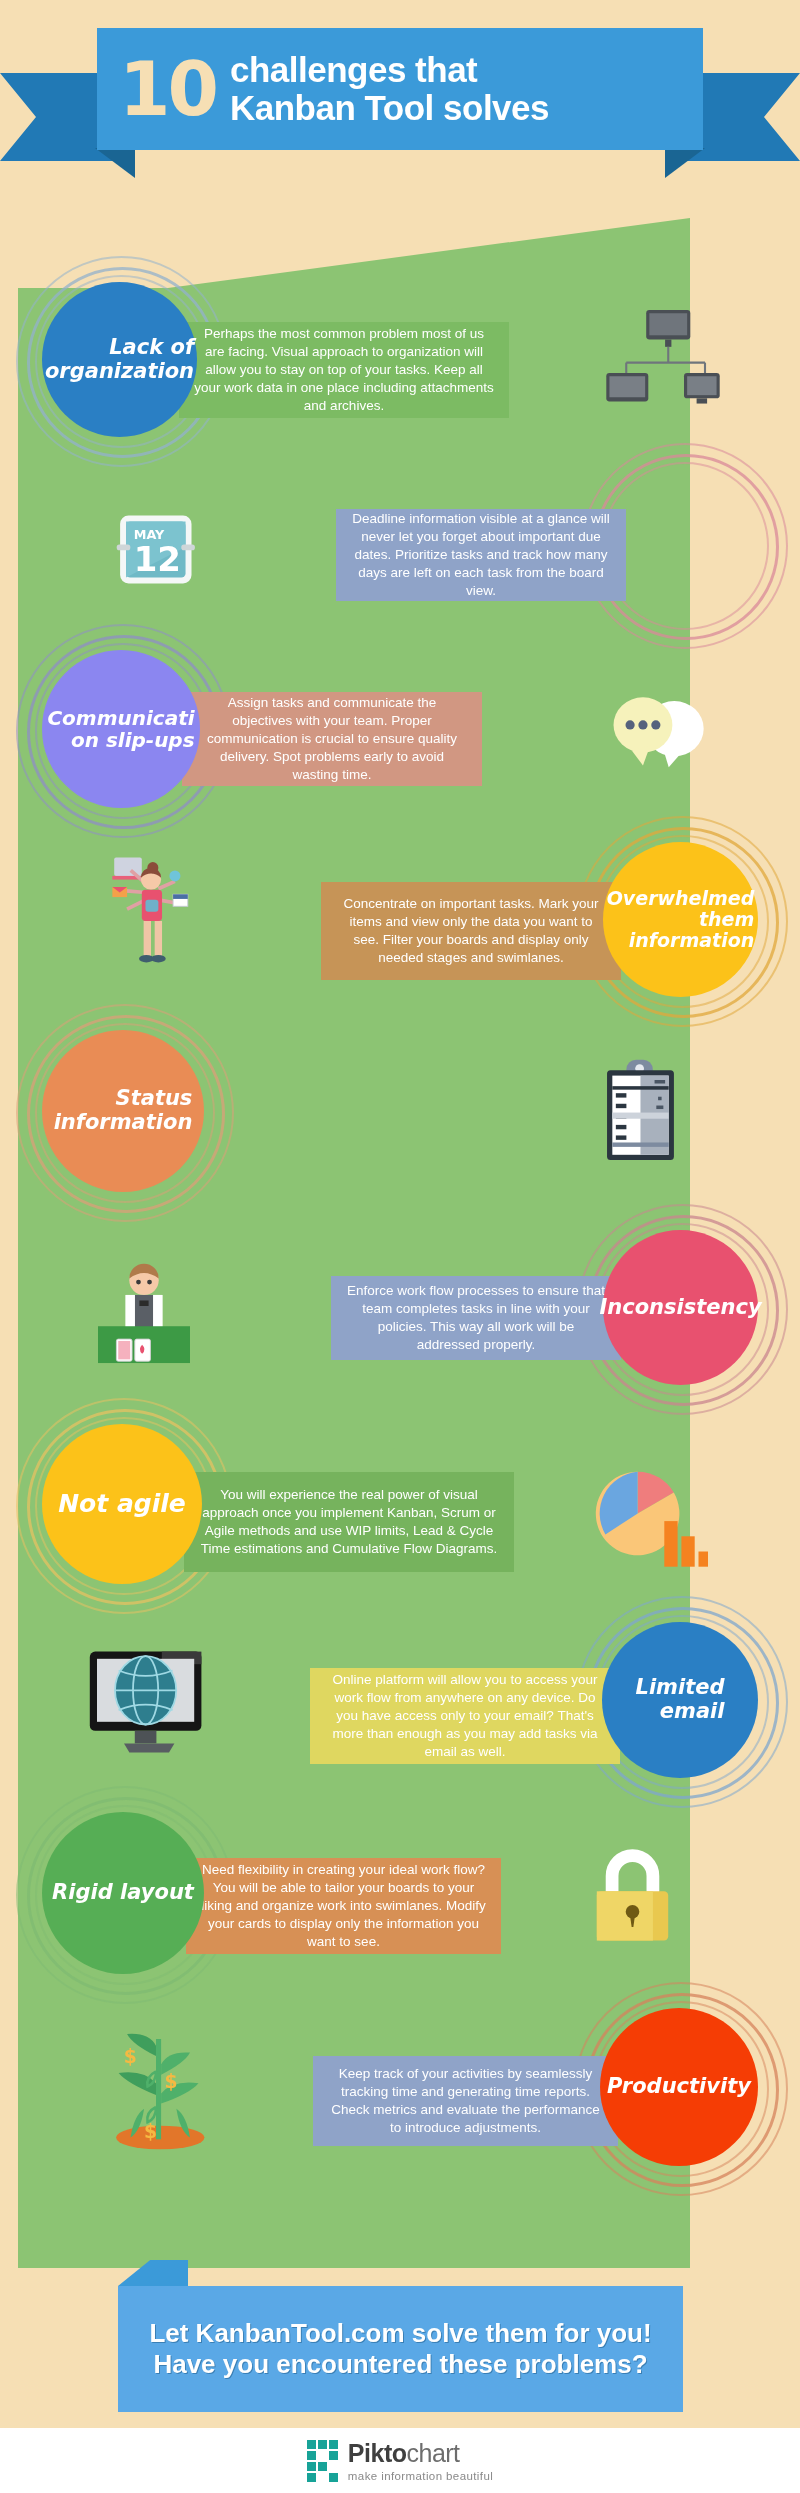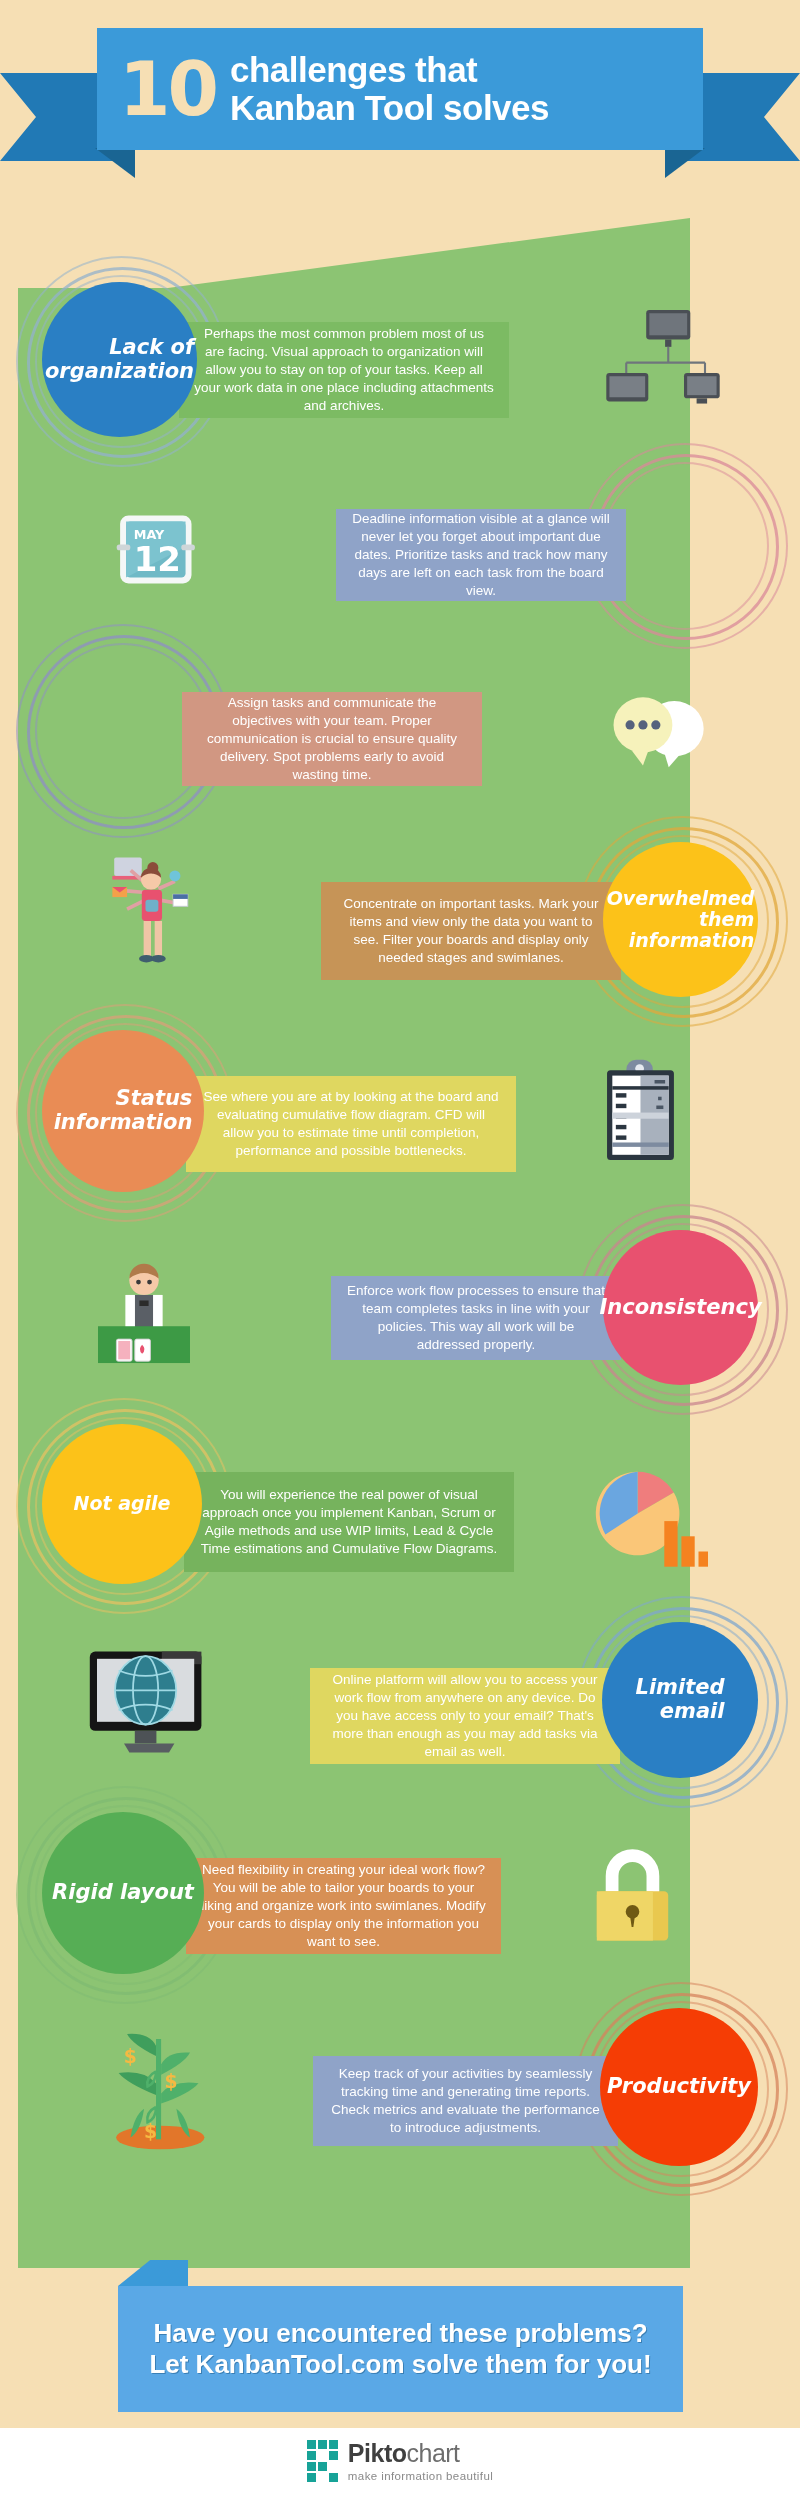--- a/index.html
+++ b/index.html
@@ -115,20 +115,26 @@
       <text x="22" y="38" font-family="DejaVu Sans" font-weight="bold" font-size="15" fill="#ffffff">MAY</text>
       <text x="22" y="75" font-family="DejaVu Sans" font-weight="bold" font-size="40" fill="#ffffff">12</text>
       <rect x="2" y="44" width="16" height="7" rx="3" fill="#cfd6d8"></rect>
           <rect x="78" y="44" width="16" height="7" rx="3" fill="#cfd6d8"></rect>
         </svg></div>
     </div>
     <div class="row" style="top: 640px;">
       <div class="ring" style="left: 16px; top: -16px; width: 210px; height: 210px; border-width: 2.5px; border-color: rgb(143, 143, 196); opacity: 0.55;"></div>
       <div class="ring" style="left: 27px; top: -5px; width: 188px; height: 188px; border-width: 3px; border-color: rgb(143, 143, 196); opacity: 0.75;"></div>
       <div class="ring" style="left: 35px; top: 3px; width: 172px; height: 172px; border-width: 2px; border-color: rgb(143, 143, 196); opacity: 0.5;"></div>
+      <div class="circle" style="left: 42px; top: 10px; width: 158px; height: 158px; background: rgb(139, 134, 240); font-size: 20px;">
+        <div>
+          <div>Communicati</div>
+          <div>on slip-ups</div>
+        </div>
+      </div>
       <div class="textbox" style="top: 52px; height: 94px; width: 300px; background: rgb(209, 151, 130); left: 182px;">
         <span>Assign tasks and communicate the objectives with your team. Proper communication is crucial to ensure quality delivery. Spot problems early to avoid wasting time.</span>
       </div>
       <div class="art" style="left: 608px; top: 50px; transform: scale(0.92); transform-origin: left top;"><svg width="110" height="90" viewBox="0 0 110 90">
       <ellipse cx="72" cy="42" rx="32" ry="30" fill="#ffffff"></ellipse>
           <path d="M60 64 l6 20 l14 -16 z" fill="#ffffff"></path>
       <ellipse cx="38" cy="38" rx="32" ry="30" fill="#f6f2bb"></ellipse>
           <path d="M46 60 l-8 22 l-12 -16 z" fill="#f6f2bb"></path>
       <circle cx="24" cy="38" r="5" fill="#55627d"></circle>
           <circle cx="38" cy="38" r="5" fill="#55627d"></circle>
@@ -176,23 +182,20 @@
     <div class="row" style="top: 1020px;">
       <div class="ring" style="left: 16px; top: -16px; width: 214px; height: 214px; border-width: 2.5px; border-color: rgb(218, 160, 120); opacity: 0.55;"></div>
       <div class="ring" style="left: 27px; top: -5px; width: 192px; height: 192px; border-width: 3px; border-color: rgb(218, 160, 120); opacity: 0.75;"></div>
       <div class="ring" style="left: 35px; top: 3px; width: 176px; height: 176px; border-width: 2px; border-color: rgb(218, 160, 120); opacity: 0.5;"></div>
       <div class="circle" style="left: 42px; top: 10px; width: 162px; height: 162px; background: rgb(233, 140, 85); font-size: 21px;">
         <div>
           <div>Status</div>
           <div>information</div>
         </div>
       </div>
-      <div class="textbox" style="top: 56px; height: 96px; width: 330px; background: rgb(223, 215, 96); left: 186px;">
-        <span>See where you are at by looking at the board and evaluating cumulative flow diagram. CFD will allow you to estimate time until completion, performance and possible bottlenecks.</span>
-      </div>
       <div class="art" style="left: 600px; top: 38px; transform: scale(0.88); transform-origin: left top;"><svg width="92" height="120" viewBox="0 0 92 120">
       <rect x="30" y="2" width="30" height="22" rx="11" fill="#7d8ba0"></rect>
           <circle cx="45" cy="12" r="5" fill="#e6eaf0"></circle>
       <rect x="8" y="14" width="76" height="102" rx="4" fill="#2b3640"></rect>
       <rect x="14" y="20" width="64" height="90" fill="#ffffff"></rect>
       <rect x="46" y="20" width="32" height="90" fill="#a8b1bd"></rect>
       <rect x="14" y="32" width="64" height="4" fill="#2b3640"></rect>
       <rect x="18" y="40" width="12" height="5" fill="#2b3640"></rect>
           <rect x="18" y="52" width="12" height="5" fill="#2b3640"></rect>
       <rect x="18" y="64" width="12" height="5" fill="#2b3640"></rect>
@@ -232,21 +235,21 @@
       <rect x="20" y="86" width="17" height="24" rx="2" fill="#ffffff" stroke="#d0d0d0"></rect>
       <rect x="22" y="88" width="13" height="20" fill="#e8516f" opacity=".45"></rect>
       <rect x="40" y="86" width="17" height="24" rx="2" fill="#ffffff" stroke="#d0d0d0"></rect>
       <path d="M48 92 q5 5 0 10 q-5 -5 0 -10" fill="#e8516f"></path>
         </svg></div>
     </div>
     <div class="row" style="top: 1410px;">
       <div class="ring" style="left: 16px; top: -12px; width: 212px; height: 212px; border-width: 2.5px; border-color: rgb(229, 193, 98); opacity: 0.55;"></div>
       <div class="ring" style="left: 27px; top: -1px; width: 190px; height: 190px; border-width: 3px; border-color: rgb(229, 193, 98); opacity: 0.75;"></div>
       <div class="ring" style="left: 35px; top: 7px; width: 174px; height: 174px; border-width: 2px; border-color: rgb(229, 193, 98); opacity: 0.5;"></div>
-      <div class="circle" style="left: 42px; top: 14px; width: 160px; height: 160px; background: rgb(252, 194, 25); font-size: 19px;">
+      <div class="circle" style="left: 42px; top: 14px; width: 160px; height: 160px; background: rgb(252, 194, 25); font-size: 25px;">
         <div>
           <div>Not agile</div>
         </div>
       </div>
       <div class="textbox" style="top: 62px; height: 100px; width: 330px; background: rgb(118, 179, 93); left: 184px;">
         <span>You will experience the real power of visual approach once you implement Kanban, Scrum or Agile methods and use WIP limits, Lead &amp; Cycle Time estimations and Cumulative Flow Diagrams.</span>
       </div>
       <div class="art" style="left: 594px; top: 56px; transform: scale(0.95); transform-origin: left top;"><svg width="120" height="110" viewBox="0 0 120 110">
       <path d="M46 50 L46 6 A44 44 0 0 1 84 28 z" fill="#ef7d7d"></path>
       <path d="M46 50 L84 28 A44 44 0 1 1 46 6 z" fill="#fac678"></path>
@@ -331,22 +334,22 @@
       <text x="22" y="48" font-family="DejaVu Sans" font-weight="bold" font-size="22" fill="#f5b942">$</text>
       <text x="70" y="78" font-family="DejaVu Sans" font-weight="bold" font-size="22" fill="#f5b942">$</text>
       <text x="46" y="136" font-family="DejaVu Sans" font-weight="bold" font-size="22" fill="#f5b942">$</text>
         </svg></div>
     </div>
   </div>
 
 <div class="footer-wrap">
   <div class="footer-tailtop"></div>
   <div class="footer-main">
+    <div>Let KanbanTool.com solve them for you!</div>
     <div>Have you encountered these problems?</div>
-    <div>Let KanbanTool.com solve them for you!</div>
   </div>
 </div>
 
 <div class="pikto">
   <div class="pikto-grid">
     <i></i>
       <i></i>
       <i></i>
     <i></i>
       <i class="off"></i>

